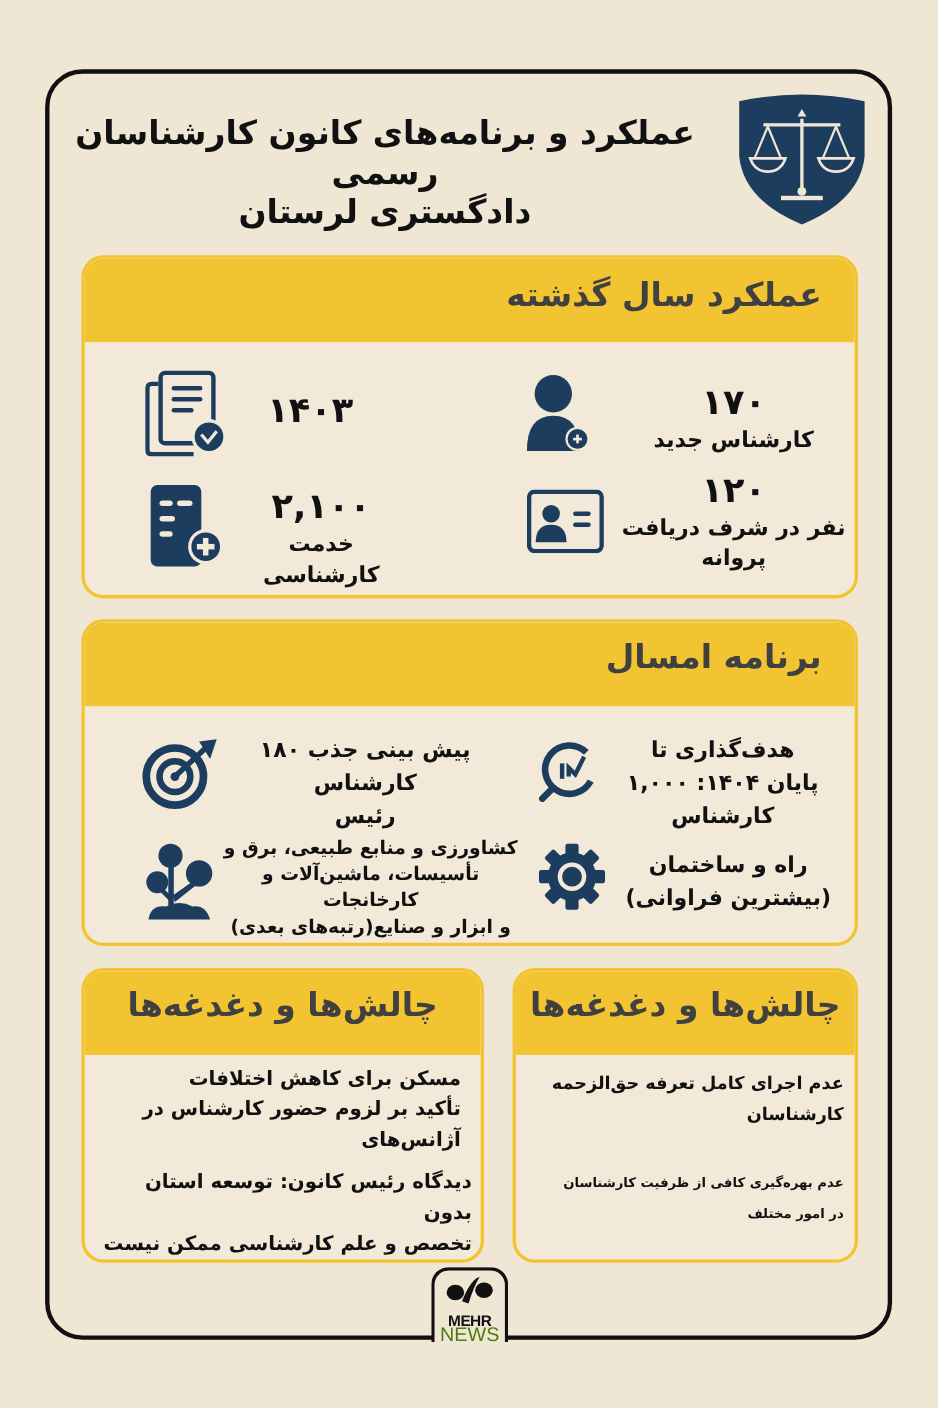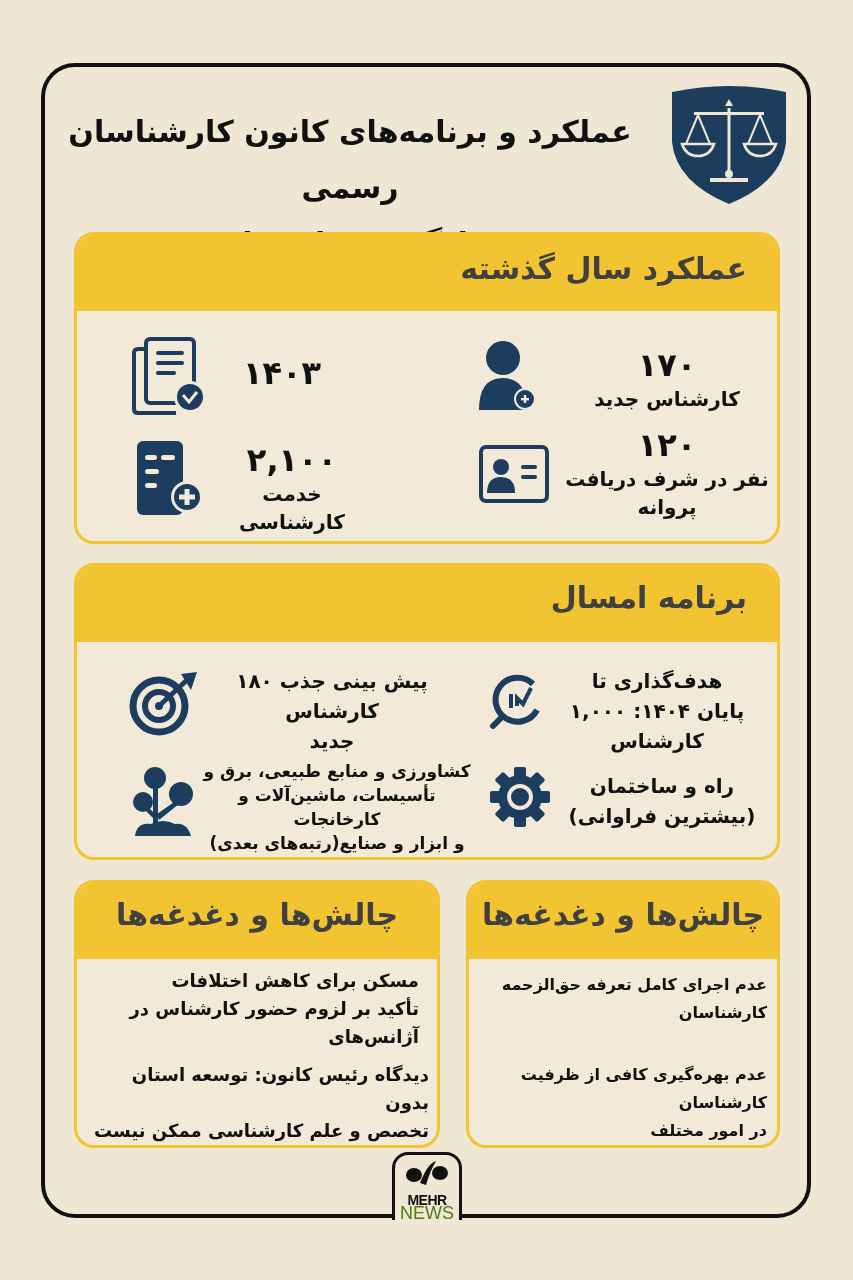--- a/index.html
+++ b/index.html
@@ -29,21 +29,21 @@
       width: 122px; height: 124px;
     }
     .title {
       position: absolute;
       right: 140px; top: 22px;
       width: 600px;
       direction: rtl;
       text-align: center;
       font-weight: bold;
       font-size: 30px;
-      line-height: 56px;
+      line-height: 36px;
     }
     .card {
       position: absolute;
       border: 3px solid #f2c431;
       border-radius: 20px;
       background: #f2e9d9;
       overflow: hidden;
     }
     .card-head {
       background: #f2c431;
@@ -185,21 +185,21 @@
 
   <svg class="icon" style="left:52px; top:104px;" width="72" height="66" viewBox="0 0 72 66">
     <circle cx="30" cy="36" r="26" fill="none" stroke="#1c3d5e" stroke-width="7"></circle>
     <circle cx="30" cy="36" r="14" fill="none" stroke="#1c3d5e" stroke-width="6"></circle>
     <circle cx="30" cy="36" r="4" fill="#1c3d5e"></circle>
     <line x1="30" y1="36" x2="58" y2="10" stroke="#1c3d5e" stroke-width="5"></line>
     <polygon points="52,4 68,2 62,20" fill="#1c3d5e"></polygon>
   </svg>
   <div class="plan" style="left:125px; top:100px; width:260px;">
     <div>پیش بینی جذب ۱۸۰ کارشناس</div>
-    <div>جدید</div>
+    <div>رئیس</div>
   </div>
 
   <svg class="icon" style="left:412px; top:200px;" width="62" height="62" viewBox="0 0 62 62">
     <g fill="#1c3d5e">
       <circle cx="31" cy="31" r="22"></circle>
       <rect x="25" y="1" width="12" height="12" rx="2"></rect>
       <rect x="25" y="49" width="12" height="12" rx="2"></rect>
       <rect x="1" y="25" width="12" height="12" rx="2"></rect>
       <rect x="49" y="25" width="12" height="12" rx="2"></rect>
       <rect x="25" y="1" width="12" height="12" rx="2" transform="rotate(45 31 31)"></rect>
@@ -243,21 +243,21 @@
     <div>تخصص و علم کارشناسی ممکن نیست</div>
   </div>
 </div>
 
 <div class="card card-4">
   <div class="card-head">چالش‌ها و دغدغه‌ها</div>
   <div class="issue" style="right:10px; top:88px; width:296px; font-size:16px;">
     <div>عدم اجرای کامل تعرفه حق‌الزحمه</div>
     <div>کارشناسان</div>
   </div>
-  <div class="issue" style="right:10px; top:178px; width:300px; font-size:16px;">
+  <div class="issue" style="right:10px; top:178px; width:300px; font-size:12px;">
     <div>عدم بهره‌گیری کافی از ظرفیت کارشناسان</div>
     <div>در امور مختلف</div>
   </div>
 </div>
 
 <div class="logo">
   <svg width="50" height="30" viewBox="0 0 50 30" style="margin-top:4px;">
     <ellipse cx="12" cy="16" rx="8" ry="7" fill="#111"></ellipse>
     <ellipse cx="38" cy="14" rx="8" ry="7" fill="#111"></ellipse>
     <path d="M18 24 Q26 4 34 2 Q28 12 24 26 Z" fill="#111"></path>

